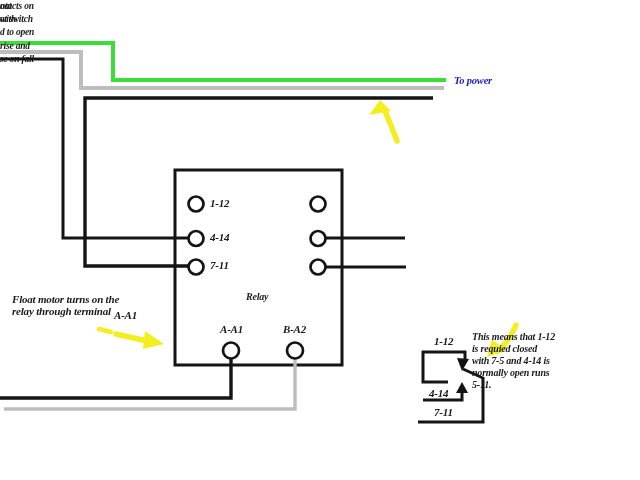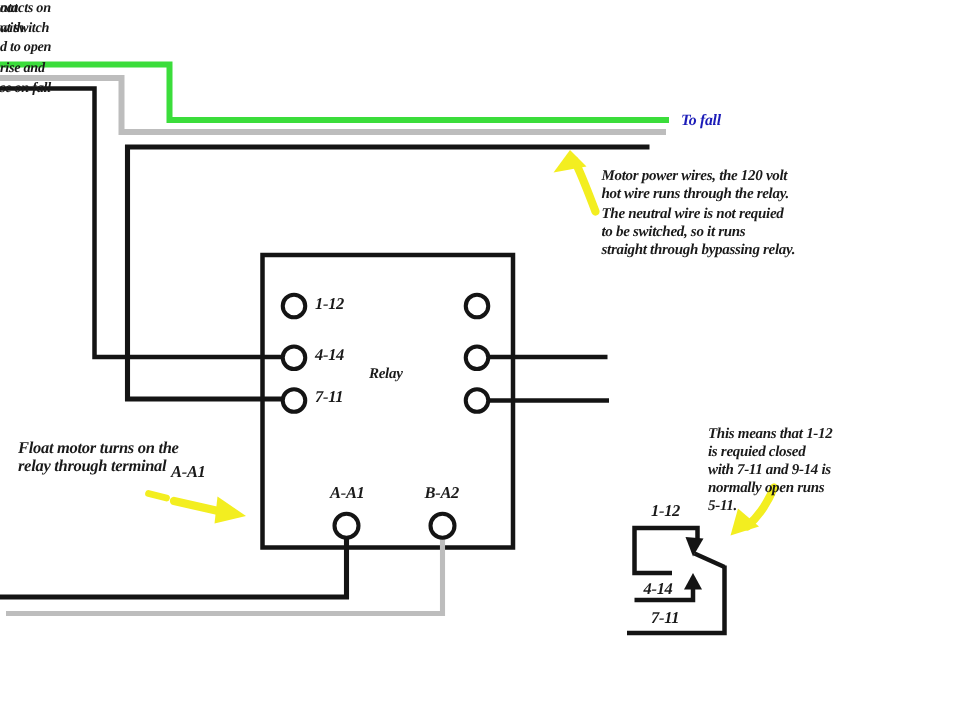--- a/index.html
+++ b/index.html
@@ -9,21 +9,21 @@
   }
   #wiring-svg{position:absolute;left:0;top:0;}
   .t{
     position:absolute;white-space:nowrap;
     font-style:italic;font-weight:bold;
     color:var(--text_black);
     letter-spacing:-0.2px;
   }
   .t9{font-size:9.5px;line-height:13.2px;}
   .t10{font-size:10px;line-height:12.3px;}
-  .t10s{font-size:10px;line-height:12px;}
+  .t10s{font-size:10px;line-height:12px;margin-top:47px;}
   .lbl{font-size:11px;line-height:10px;}
   .blue{color:var(--text_blue);font-size:10.5px;}
   
   .w-green{stroke:var(--wire_green);stroke-width:4;fill:none;}
   .w-gray{stroke:var(--wire_gray);stroke-width:4;fill:none;}
   .w-gray3{stroke:var(--wire_gray);stroke-width:3.4;fill:none;}
   .w-black{stroke:var(--wire_black);stroke-width:3.4;fill:none;}
   .w-thin{stroke:var(--wire_black);stroke-width:3;fill:none;}
   .term{stroke:var(--wire_black);stroke-width:2.7;fill:#ffffff;}
   .ya{stroke:var(--arrow_yellow);fill:none;stroke-linecap:round;}
@@ -89,45 +89,38 @@
     <div>with</div>
   </div>
   <div class="t t9" style="left:0;top:120;">
     <div>ntacts on</div>
     <div>at switch</div>
     <div>d to open</div>
     <div>rise and</div>
     <div>se on fall</div>
   </div>
 
-  <div class="t blue" style="left:454;top:75;left:454px;top:75px;">To fall</div>
+  <div class="t blue" style="left:454;top:75;left:454px;top:75px;">To power</div>
 
-  <div class="t t10" style="left:401px;top:112px;">
-    <div>Motor power wires, the 120 volt</div>
-    <div>hot wire runs through the relay.</div>
-    <div>The neutral wire is not requied</div>
-    <div>to be switched, so it runs</div>
-    <div>straight through bypassing relay.</div>
-  </div>
 
   <div class="t t10s" style="left:246px;top:244px;">Relay</div>
   <div class="t lbl" style="left:210px;top:198px;">1-12</div>
   <div class="t lbl" style="left:210px;top:232px;">4-14</div>
   <div class="t lbl" style="left:210px;top:260px;">7-11</div>
   <div class="t lbl" style="left:220px;top:324px;">A-A1</div>
   <div class="t lbl" style="left:283px;top:324px;">B-A2</div>
 
   <div class="t lbl" style="left:12px;top:294px;">Float motor turns on the</div>
   <div class="t lbl" style="left:12px;top:306px;">relay through terminal</div>
   <div class="t lbl" style="left:114px;top:310px;">A-A1</div>
 
   <div class="t t10s" style="left:472px;top:284px;">
     <div>This means that 1-12</div>
     <div>is requied closed</div>
-    <div>with 7-11 and 9-14 is</div>
+    <div>with 7-5 and 4-14 is</div>
     <div>normally open runs</div>
     <div>5-11.</div>
   </div>
 
   <div class="t lbl" style="left:434px;top:336px;">1-12</div>
   <div class="t lbl" style="left:429px;top:388px;">4-14</div>
   <div class="t lbl" style="left:434px;top:407px;">7-11</div>
 
 </div>
 

